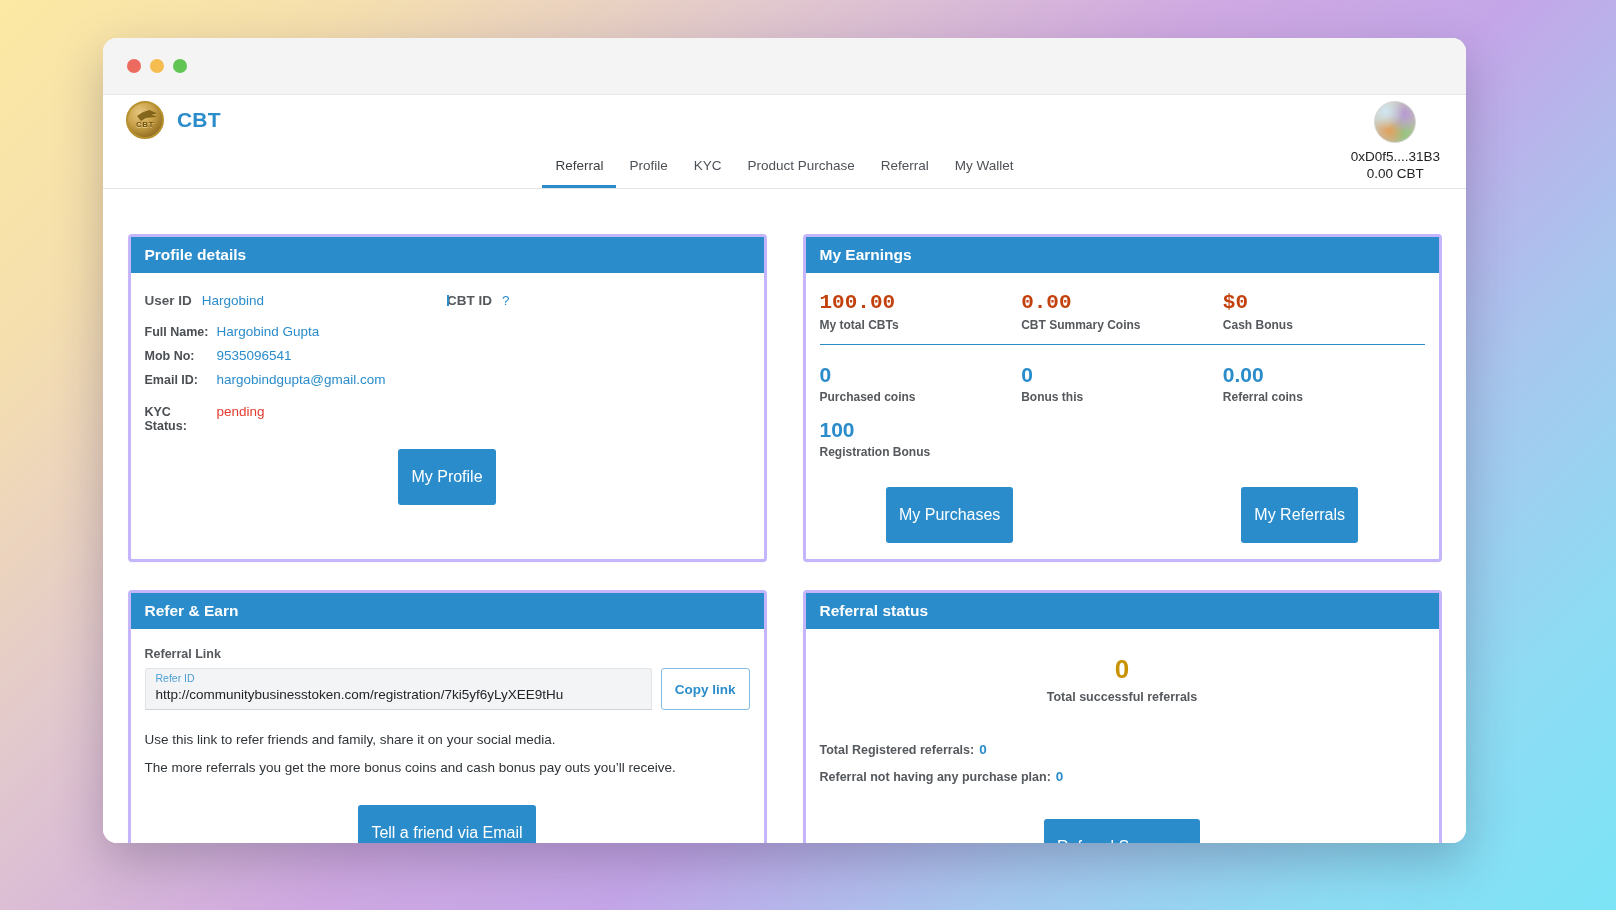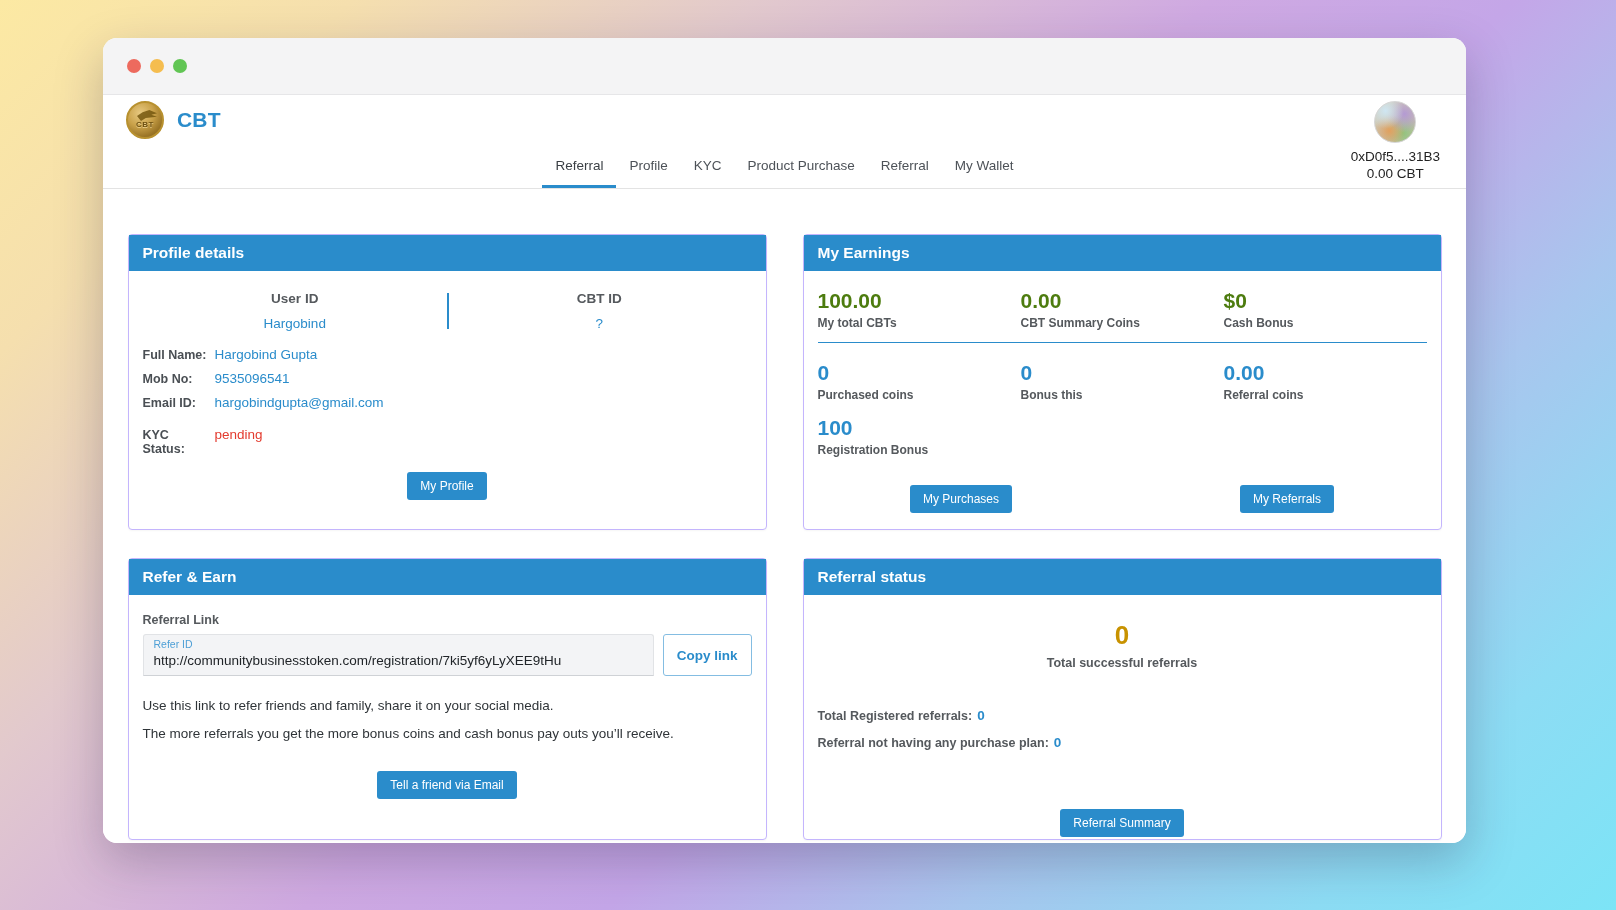--- a/index.html
+++ b/index.html
@@ -109,76 +109,76 @@
   .content { flex: 1; background: #ffffff; position: relative; padding: 0 20px; }
   .grid {
     display: grid;
     grid-template-columns: 1fr 1fr;
     column-gap: 36px; row-gap: 28px;
     padding: 45px 0 0 0;
     max-width: 1314px; margin: 0 auto;
   }
   .card {
     background: #fff;
-    border: 1px solid #c4b5fd;
+    border: 3px solid #c4b5fd;
     border-radius: 4px;
     box-shadow: 0 1px 2px rgba(0,0,0,.04);
     display: flex; flex-direction: column;
   }
   .card-head {
     background: #2a8ccb; color: #fff;
     font-size: 15.5px; font-weight: bold;
     padding: 9px 14px;
   }
   .card-body { padding: 14px 14px 16px 14px; flex: 1; position: relative; }
 
   
   .card.profile .card-body { min-height: 238px; }
   .id-row { display: flex; padding: 6px 0 4px 0; }
   .id-col {
     flex: 1; text-align: center; position: relative;
-    display: flex; flex-direction: column; gap: 10px;
+    display: flex; flex-direction: row; gap: 10px;
   }
   .id-col + .id-col::before {
     content: ""; position: absolute; left: 0; top: 2px; bottom: 2px;
     width: 2px; background: #2a8ccb;
   }
   .id-label { font-size: 13.5px; font-weight: bold; color: #55595d; }
   .id-value { font-size: 13.5px; color: #2a8ccb; }
 
   .kv { margin-top: 12px; }
   .kv-row { display: flex; align-items: baseline; margin-bottom: 9px; }
   .kv-key { font-size: 12.5px; font-weight: bold; color: #4a4f54; width: 72px; flex: 0 0 72px; }
   .kv-val { font-size: 13.5px; color: #2a8ccb; }
   .kv-val.pending { color: #e33b2e; margin-top: 8px; }
 
   .btn {
     display: inline-block;
     background: #2a8ccb; color: #fff;
-    font-size: 12px;
+    font-size: 16px;
     border: none; border-radius: 3px;
-    padding: 7px 13px; cursor: pointer;
+    padding: 19px 13px; cursor: pointer;
     font-family: "Liberation Sans", sans-serif;
   }
   .btn-outline {
     background: #fff; color: #2a8ccb;
     border: 1px solid #84bde2; border-radius: 3px;
     font-size: 13.5px; padding: 10px 13px; cursor: pointer;
     font-family: "Liberation Sans", sans-serif;
     white-space: nowrap;
     font-weight: bold;
   }
   .center-btn { text-align: center; margin-top: 16px; }
 
   
   .card.earnings .card-body { min-height: 238px; }
   .stat-grid { display: grid; grid-template-columns: repeat(3, 1fr); }
   .stat { padding: 4px 0 10px 0; }
   .stat-num { font-size: 21px; font-weight: bold; line-height: 1.15; }
-  .stat-num.gold { color: #4d7c0f; }
+  .stat-num.gold { color: #c2410c; font-family: Liberation Mono, monospace; }
   .stat-num.blue { color: #2a8ccb; }
   .stat-label { font-size: 12px; font-weight: bold; color: #55595d; margin-top: 3px; }
   .stat-sep { height: 1px; background: #2a8ccb; margin: 2px 0 14px 0; }
   .earn-btns { display: flex; justify-content: center; gap: 228px; margin-top: 18px; }
 
   
   .card.refer .card-body { min-height: 244px; padding-top: 18px; }
   .field-label { font-size: 12.5px; font-weight: bold; color: #55595d; margin-bottom: 7px; }
   .input-row { display: flex; gap: 9px; align-items: stretch; }
   .input-wrap {

